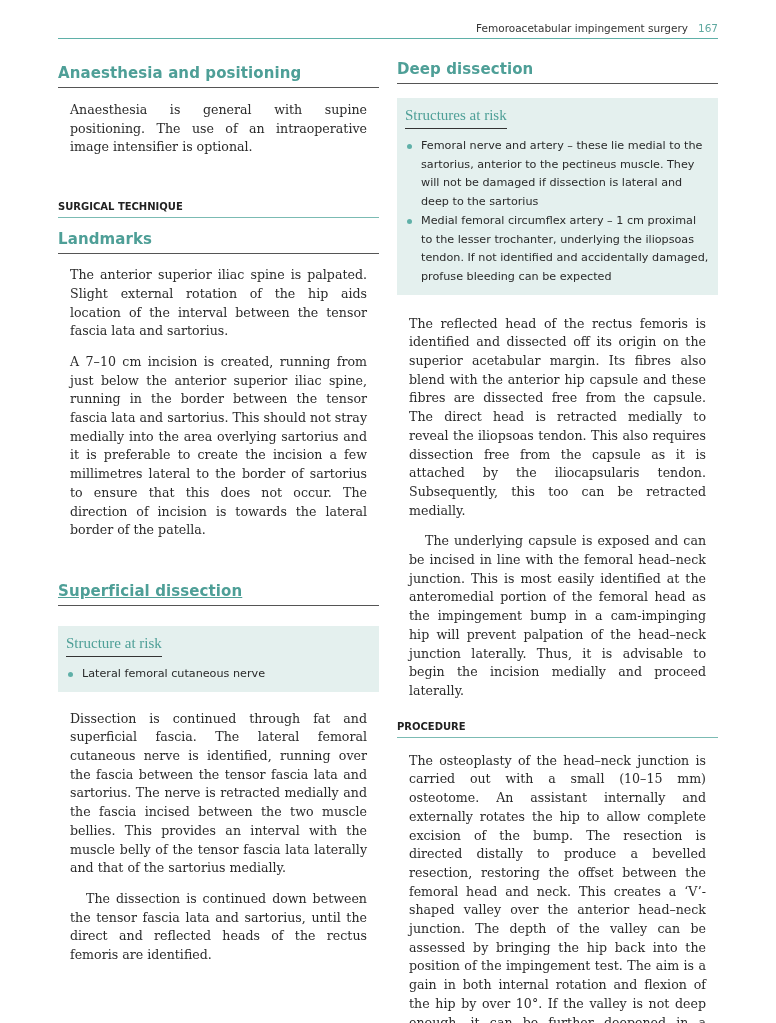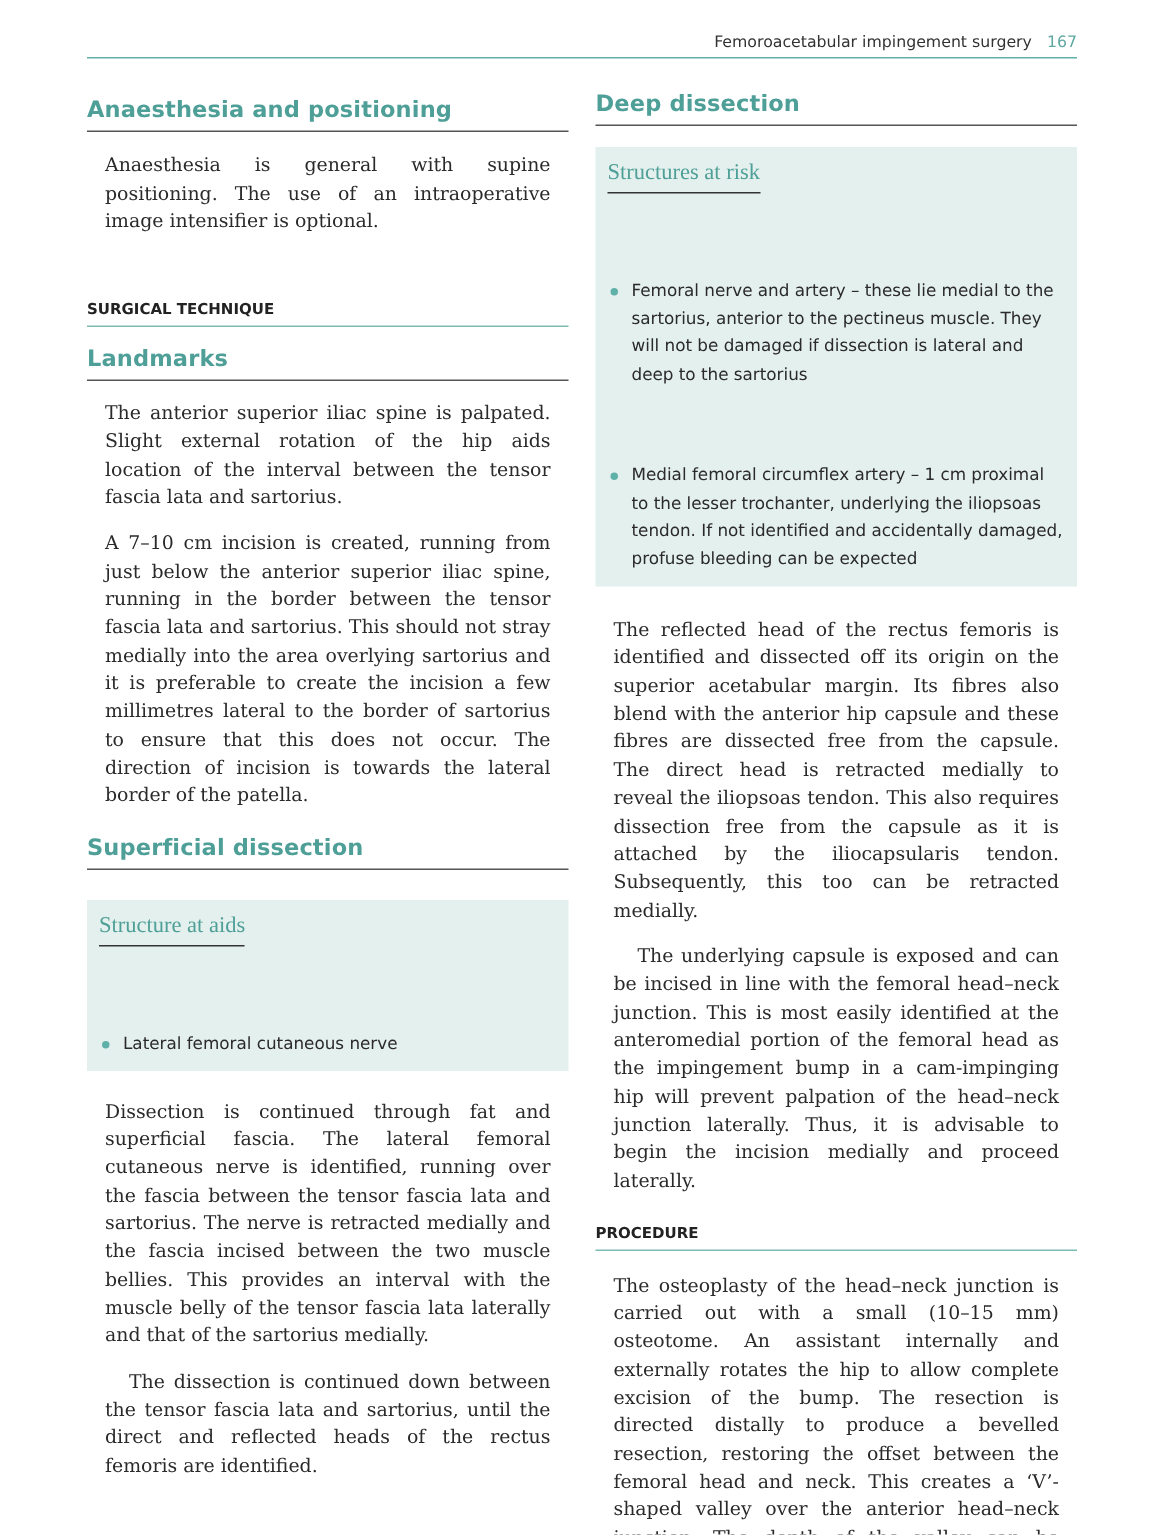--- a/index.html
+++ b/index.html
@@ -37,21 +37,21 @@
     background: #e4f0ee; padding: 8px 8px 8px 8px;
   }
   .risk-title {
     display: inline-block;
     font-family: Liberation Serif, serif; font-size: 15px; color: #4e9f97;
     border-bottom: 1.2px solid #333; padding-bottom: 4px; margin: 0 0 8px 0;
   }
   ul.risk-list { list-style: none; margin: 0; padding: 0; }
   ul.risk-list li {
     position: relative; padding-left: 16px;
-    font-family: "DejaVu Sans", sans-serif; font-size: 11.2px; line-height: 18.7px; color: #2a2a2a; margin-top: 48px;
+    font-family: "DejaVu Sans", sans-serif; font-size: 11.2px; line-height: 18.7px; color: #2a2a2a;
   }
   ul.risk-list li .bullet {
     position: absolute; left: 2px; top: 7px; width: 5px; height: 5px; border-radius: 50%;
     background: #5fb0a8;
   }
 </style>
 </head>
 <body>
 
 <div class="page">
@@ -65,24 +65,24 @@
     <h3 class="h-sub" style="margin-top:6px;">Anaesthesia and positioning</h3>
     <p class="body" style="margin-top:13px;">Anaesthesia is general with supine positioning. The use of an intraoperative image intensifier is optional.</p>
 
     <h2 class="h-main" style="margin-top:44px;">SURGICAL TECHNIQUE</h2>
 
     <h3 class="h-sub" style="margin-top:12px;">Landmarks</h3>
     <p class="body" style="margin-top:12px;">The anterior superior iliac spine is palpated. Slight external rotation of the hip aids location of the interval between the tensor fascia lata and sartorius.</p>
 
     <p class="body" style="margin-top:12px;">A 7–10 cm incision is created, running from just below the anterior superior iliac spine, running in the border between the tensor fascia lata and sartorius. This should not stray medially into the area overlying sartorius and it is preferable to create the incision a few millimetres lateral to the border of sartorius to ensure that this does not occur. The direction of incision is towards the lateral border of the patella.</p>
 
-    <h3 class="h-sub" style="margin-top:16px;">Superficial dissection</h3>
+    <h3 class="h-sub" style="margin-top:42px;text-decoration:underline;">Superficial dissection</h3>
 
     <div class="risk-box" style="margin-top:20px;">
-      <div class="risk-title">Structure at aids</div>
+      <div class="risk-title">Structure at risk</div>
       <ul class="risk-list">
         <li><span class="bullet"></span><span>Lateral femoral cutaneous nerve</span></li>
       </ul>
     </div>
 
     <p class="body" style="margin-top:18px;">Dissection is continued through fat and superficial fascia. The lateral femoral cutaneous nerve is identified, running over the fascia between the tensor fascia lata and sartorius. The nerve is retracted medially and the fascia incised between the two muscle bellies. This provides an interval with the muscle belly of the tensor fascia lata laterally and that of the sartorius medially.</p>
     <p class="body indent">The dissection is continued down between the tensor fascia lata and sartorius, until the direct and reflected heads of the rectus femoris are identified.</p>
   </div>
 
   <div class="col col-right">

